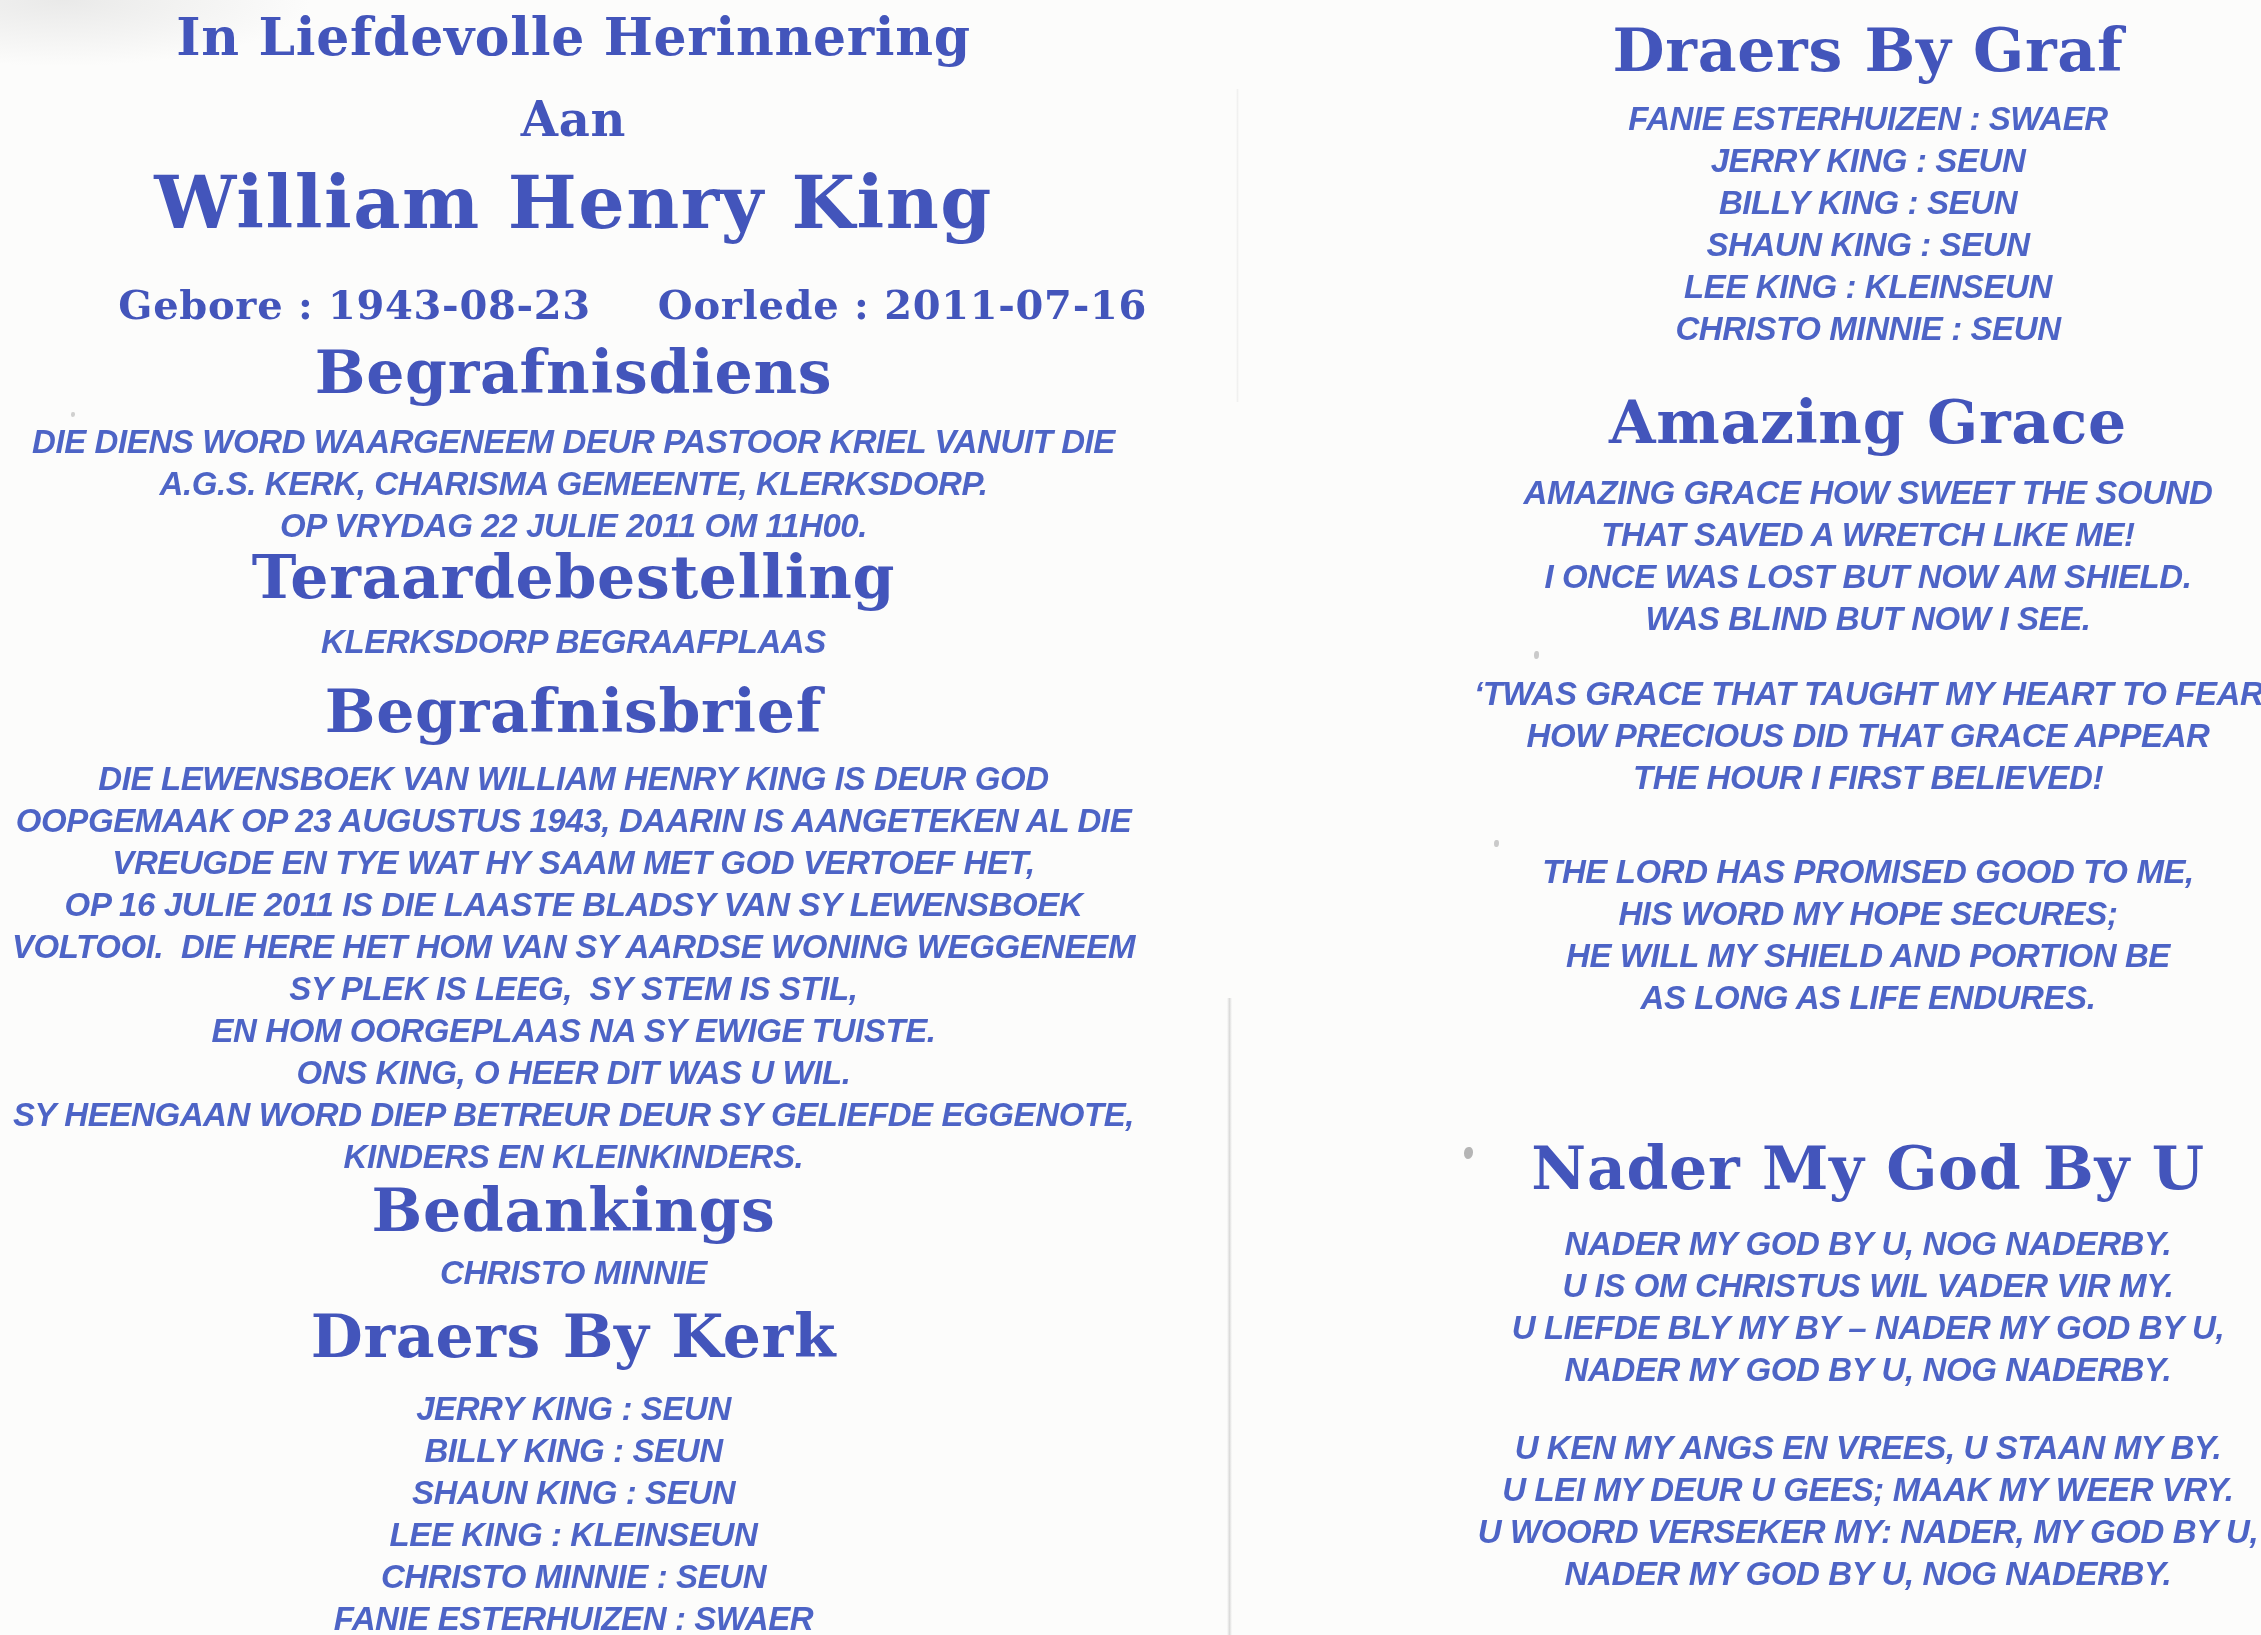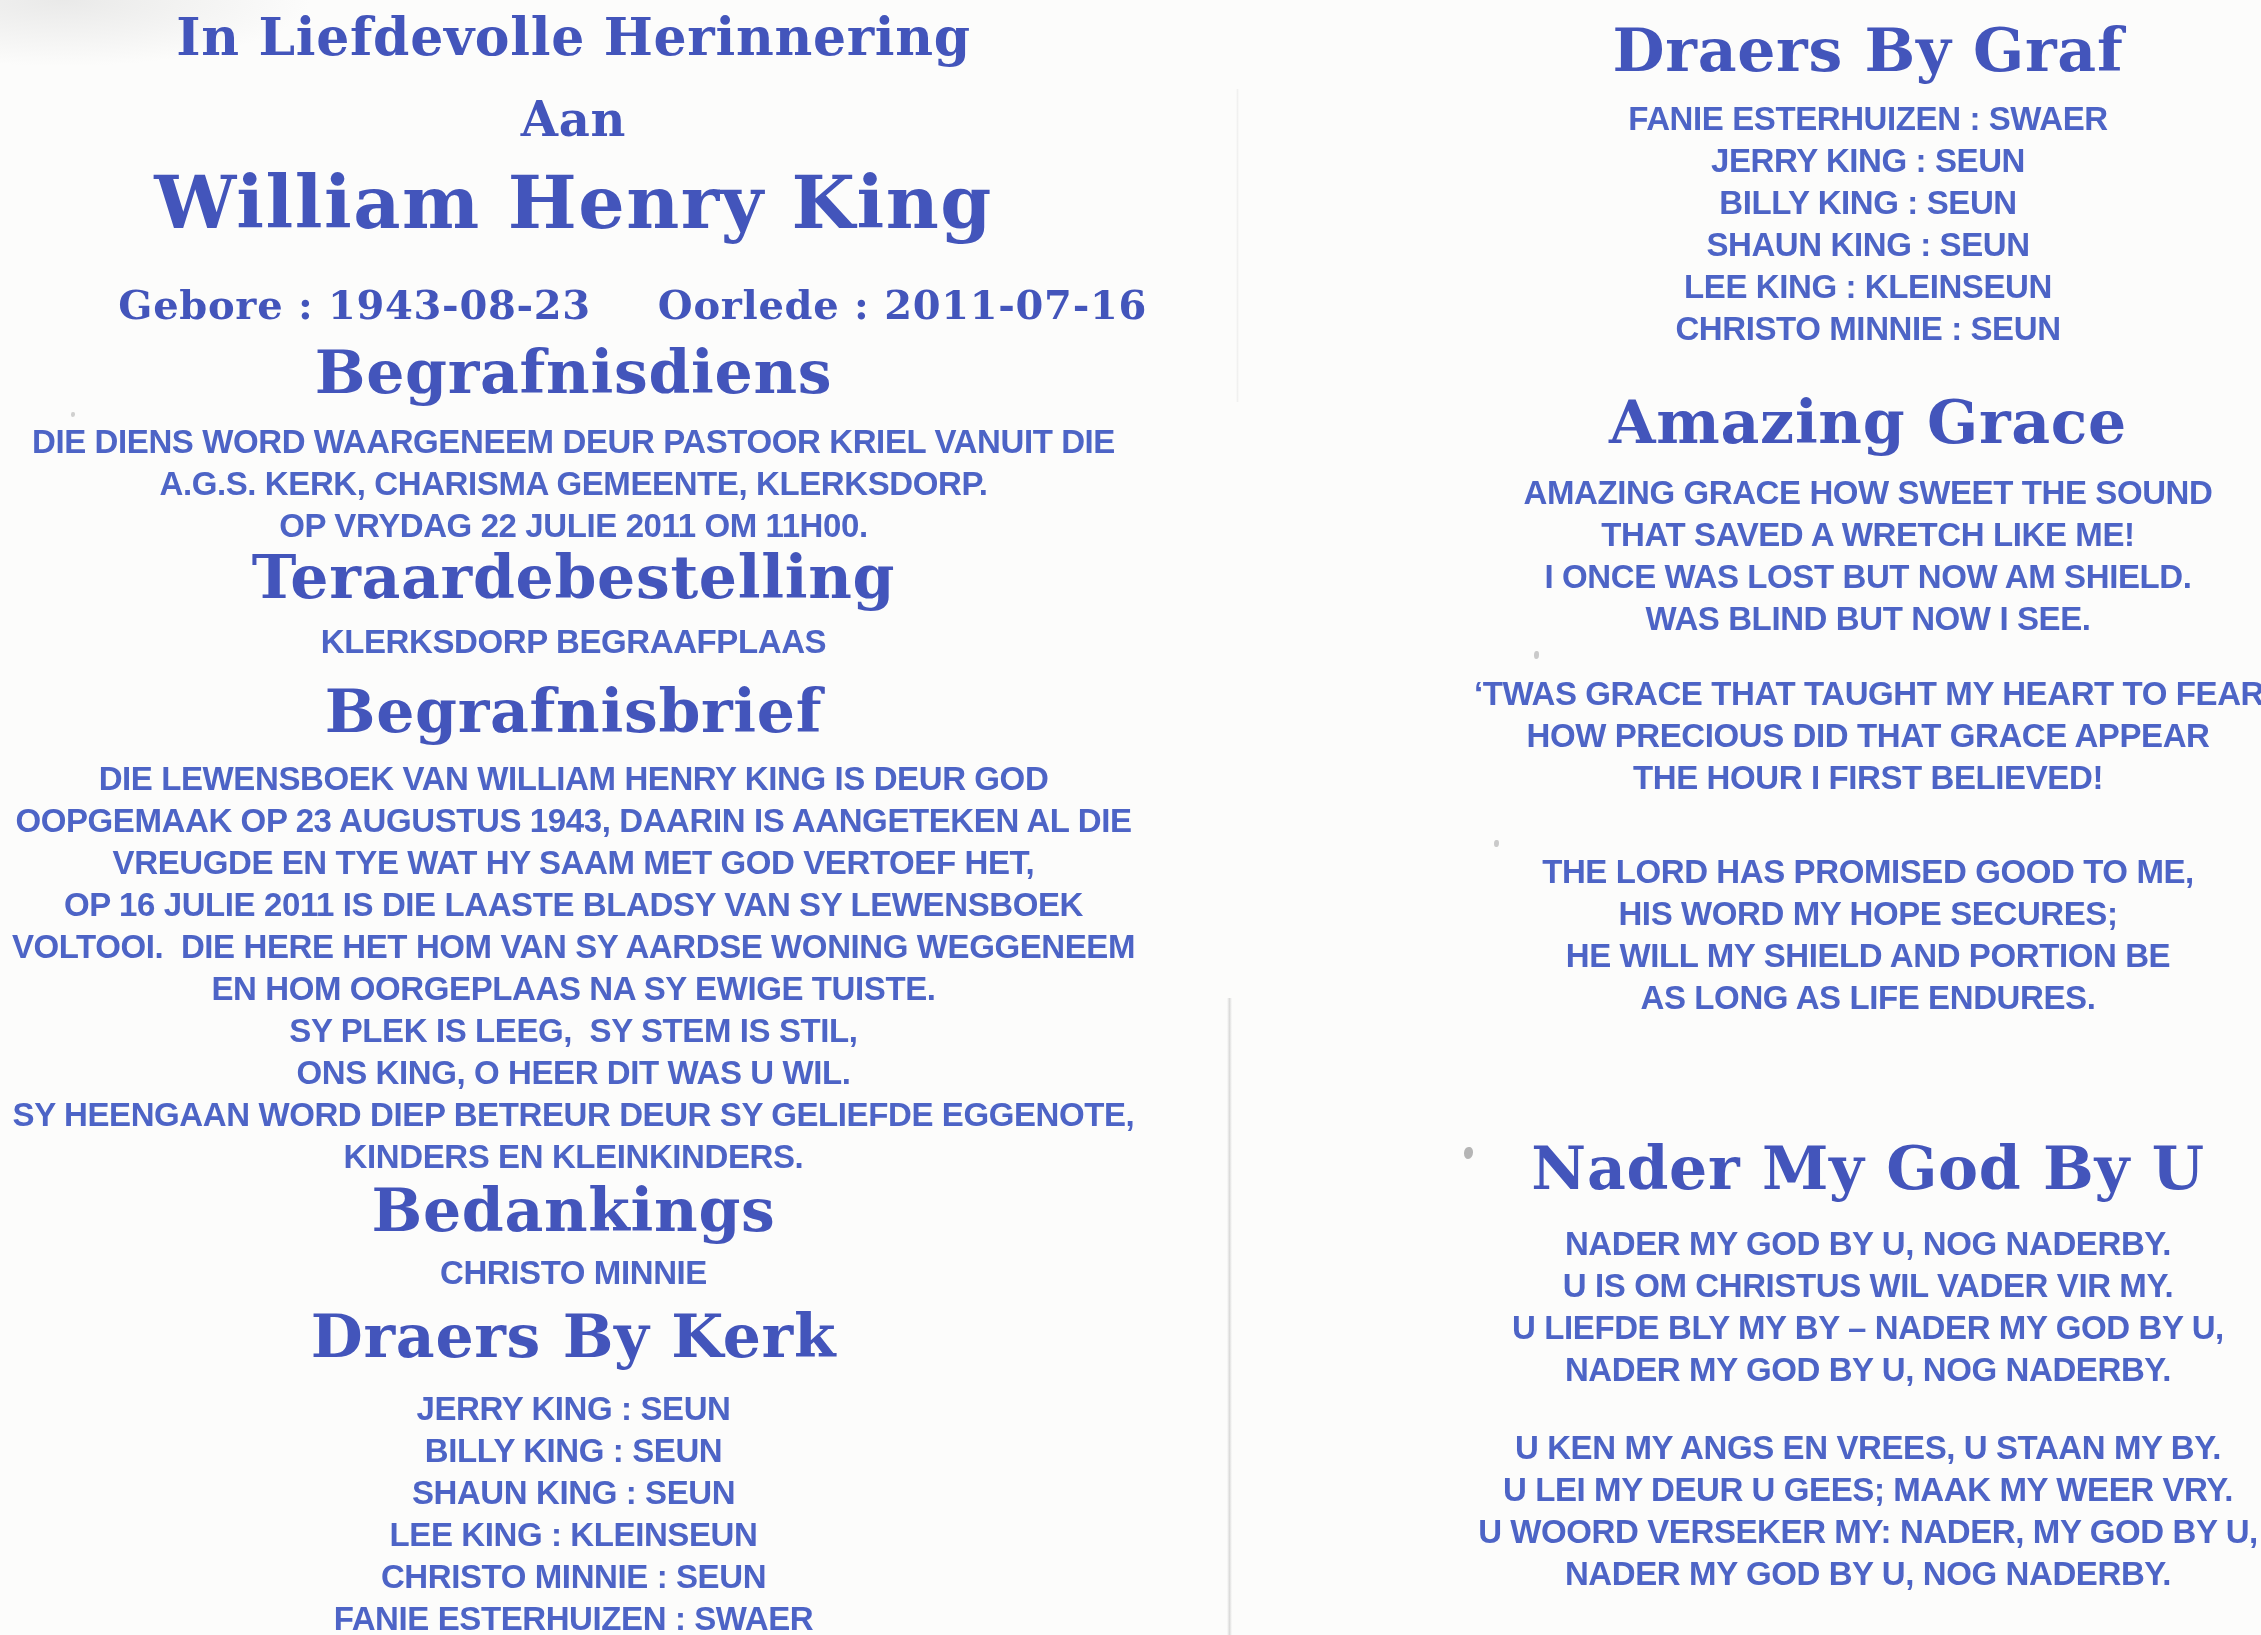--- a/index.html
+++ b/index.html
@@ -16,21 +16,21 @@
   .col > div{position:absolute;left:0;width:100%;text-align:center;}
   
   .bl{font-family:"DejaVu Serif",serif;font-weight:700;color:var(--heading-blue);letter-spacing:0.7px;white-space:nowrap;}
   .t-main{font-size:52px;}
   .t-aan{font-size:48px;}
   .t-name{font-size:73px;letter-spacing:1.5px;}
   .t-dates{font-size:40px;display:flex;justify-content:flex-end;gap:67px;}
   .t-h{font-size:60px;}
   
   .body{font-family:"Liberation Sans",sans-serif;font-weight:700;color:var(--body-blue);
-        font-size:33px;letter-spacing:-0.4px;}
+        font-size:33px;letter-spacing:-0.4px;font-style:italic;}
   .body div{white-space:pre;line-height:42px;}
   
   .crease{position:absolute;background:linear-gradient(to right,rgba(255,255,255,0),rgba(150,150,150,0.32),rgba(255,255,255,0));}
   .smudge{position:absolute;background:radial-gradient(ellipse at 20% 0%,rgba(190,190,190,0.30),rgba(255,255,255,0) 70%);}
   .speck{position:absolute;background:#8f8f8f;border-radius:50% 40% 55% 45%;opacity:0.65;}
 </style>
 </head>
 <body>
 
 <div id="page">
@@ -64,22 +64,22 @@
         <div>KLERKSDORP BEGRAAFPLAAS</div>
       </div>
 
     <div class="bl t-h" style="top:676px">Begrafnisbrief</div>
     <div class="body" style="top:758px">
         <div>DIE LEWENSBOEK VAN WILLIAM HENRY KING IS DEUR GOD</div>
         <div>OOPGEMAAK OP 23 AUGUSTUS 1943, DAARIN IS AANGETEKEN AL DIE</div>
         <div>VREUGDE EN TYE WAT HY SAAM MET GOD VERTOEF HET,</div>
         <div>OP 16 JULIE 2011 IS DIE LAASTE BLADSY VAN SY LEWENSBOEK</div>
         <div>VOLTOOI.  DIE HERE HET HOM VAN SY AARDSE WONING WEGGENEEM</div>
+        <div>SY PLEK IS LEEG,  SY STEM IS STIL,</div>
         <div>EN HOM OORGEPLAAS NA SY EWIGE TUISTE.</div>
-        <div>SY PLEK IS LEEG,  SY STEM IS STIL,</div>
         <div>ONS KING, O HEER DIT WAS U WIL.</div>
         <div>SY HEENGAAN WORD DIEP BETREUR DEUR SY GELIEFDE EGGENOTE,</div>
         <div>KINDERS EN KLEINKINDERS.</div>
       </div>
 
     <div class="bl t-h" style="top:1175px">Bedankings</div>
     <div class="body" style="top:1252px">
         <div>CHRISTO MINNIE</div>
       </div>
 

